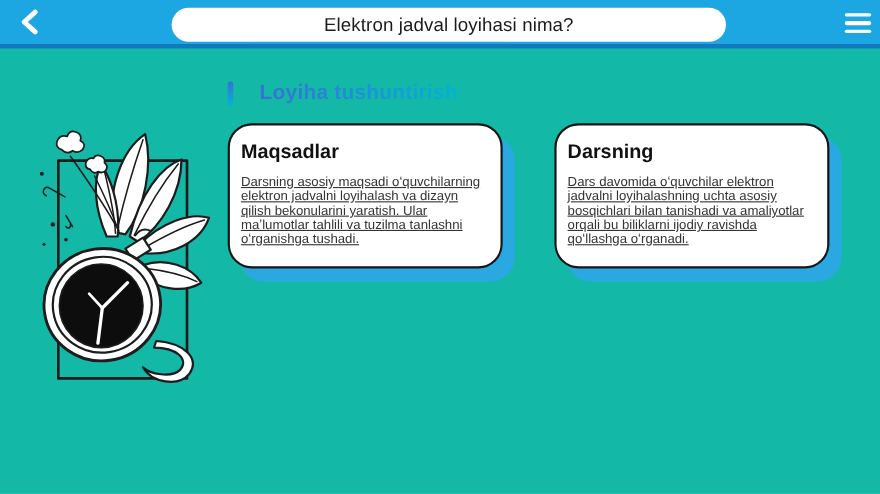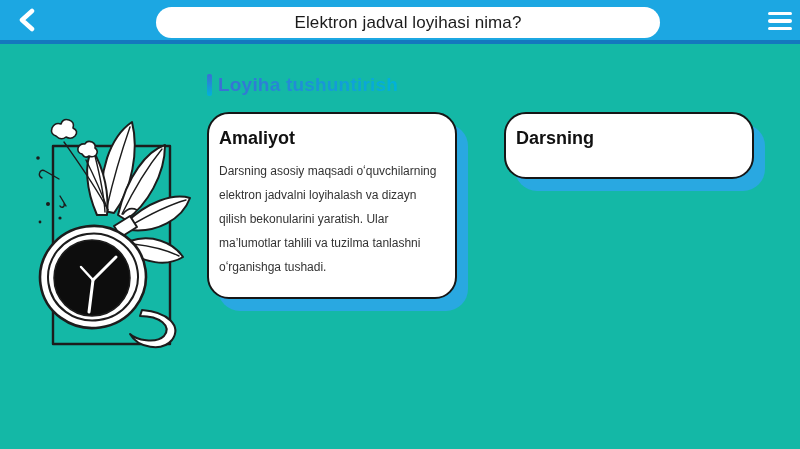--- a/index.html
+++ b/index.html
@@ -44,21 +44,21 @@
   }
   .menu-btn i{display:block;width:24px;height:3.5px;background:#fff;border-radius:2px;}
 
   
   .content{position:absolute;top:44px;left:0;right:0;bottom:0;}
 
   .illustration{position:absolute;left:26px;top:70px;width:176px;height:250px;}
 
   .right-col{position:absolute;left:207px;top:30px;width:565px;}
 
-  .section-heading{display:flex;align-items:center;gap:6px;}
+  .section-heading{display:flex;align-items:center;gap:24px;}
   .accent-bar{
     width:5px;height:22px;border-radius:2px;
     background:linear-gradient(180deg,var(--heading-grad-start,#3B6FD4),var(--heading-grad-end,#00B3D9));
   }
   .section-heading h2{
     margin:0;font-size:19px;font-weight:600;
     background:linear-gradient(90deg,var(--heading-grad-start,#3B6FD4),var(--heading-grad-end,#00B3D9));
     -webkit-background-clip:text;background-clip:text;
     color:transparent;-webkit-text-fill-color:transparent;
     letter-spacing:.2px;
@@ -75,21 +75,21 @@
   .card{
     box-sizing:border-box;
     width:250px;
     background:#ffffff;
     border:2px solid #161616;
     border-radius:22px;
     box-shadow:11px 12px 0 var(--card-shadow,#29A8E1);
     padding:14px 8px 18px 10px;
   }
   .card h3{margin:0 0 10px 0;font-size:18px;font-weight:600;color:#111;}
-  .card p{margin:0;font-size:12px;line-height:24px;color:#333;}
+  .card p{margin:0;font-size:12px;line-height:13px;color:#333;text-decoration:underline;}
 
   svg .ln{stroke:#1c1c1c;fill:none;stroke-linecap:round;stroke-linejoin:round;}
   svg .fw{stroke:#1c1c1c;fill:#ffffff;stroke-linejoin:round;}
 </style>
 </head>
 <body>
 
 <div class="app">
 
   <header class="topbar">
@@ -161,23 +161,24 @@
     <div class="right-col">
 
       <div class="section-heading">
         <span class="accent-bar"></span>
         <h2>Loyiha tushuntirish</h2>
       </div>
 
 
       <div class="cards">
         <div class="card">
-          <h3>Amaliyot</h3>
+          <h3>Maqsadlar</h3>
           <p>Darsning asosiy maqsadi oʻquvchilarning elektron jadvalni loyihalash va dizayn qilish bekonularini yaratish. Ular maʼlumotlar tahlili va tuzilma tanlashni oʻrganishga tushadi.</p>
         </div>
         <div class="card">
           <h3>Darsning</h3>
+          <p>Dars davomida oʻquvchilar elektron jadvalni loyihalashning uchta asosiy bosqichlari bilan tanishadi va amaliyotlar orqali bu biliklarni ijodiy ravishda qoʻllashga oʻrganadi.</p>
         </div>
       </div>
 
     </div>
   </main>
 </div>
 
 </body></html>

